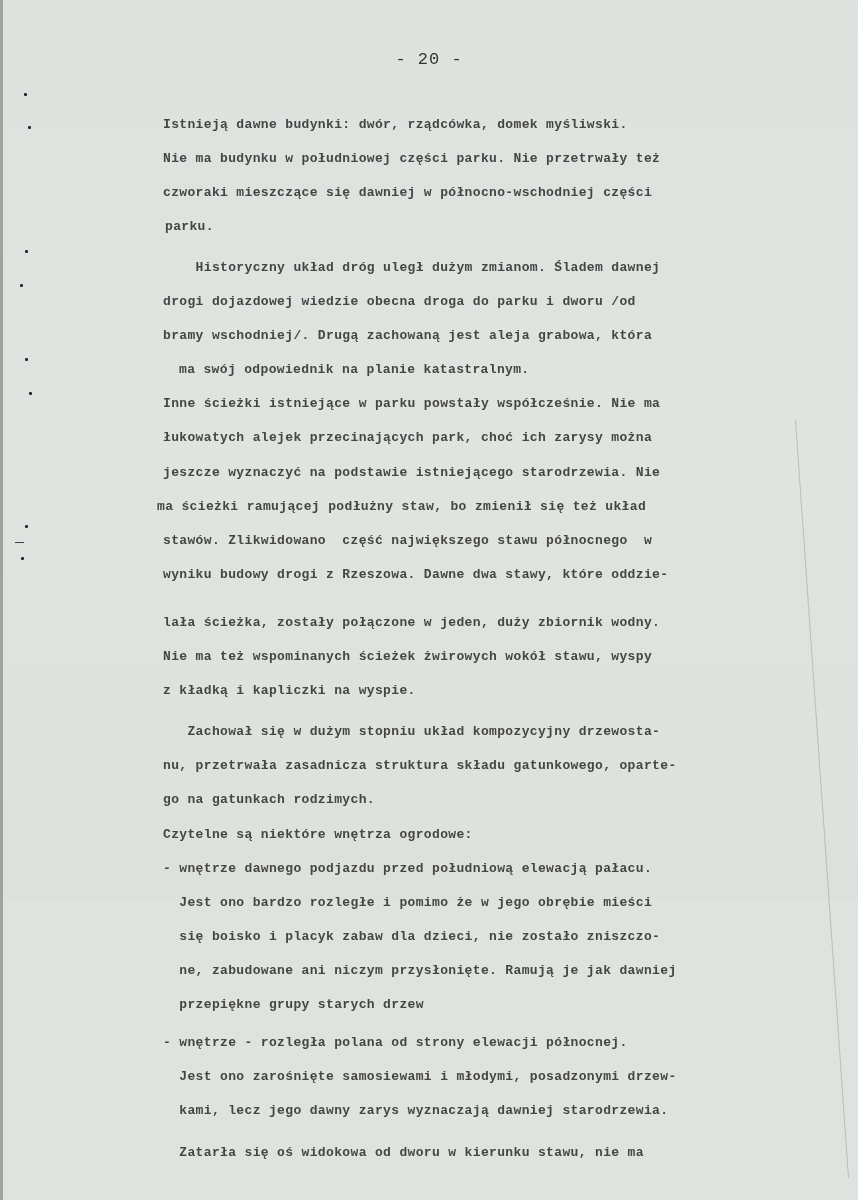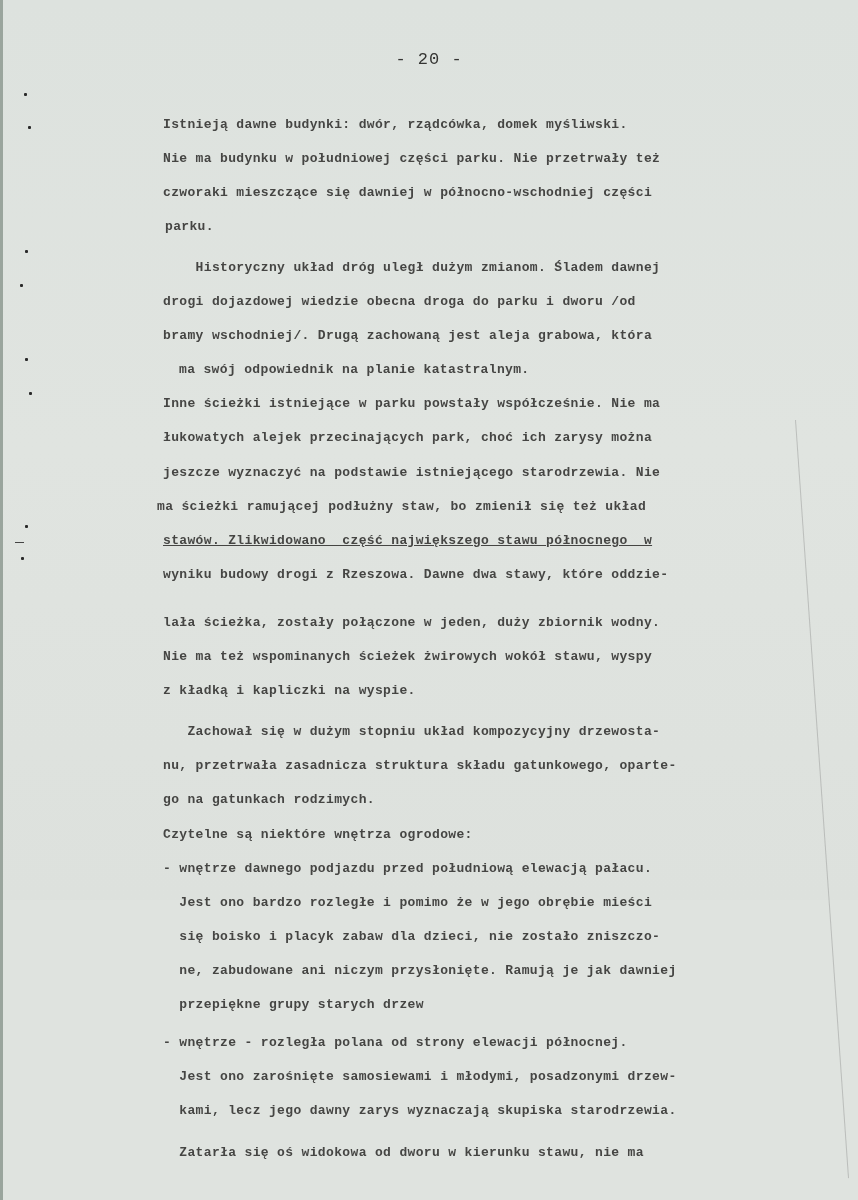--- a/index.html
+++ b/index.html
@@ -91,32 +91,32 @@
     <div class="line" style="left:163px;top:184px;">czworaki mieszczące się dawniej w północno-wschodniej części</div>
     <div class="line" style="left:165px;top:218px;">parku.</div>
     <div class="line" style="left:163px;top:259px;">    Historyczny układ dróg uległ dużym zmianom. Śladem dawnej</div>
     <div class="line" style="left:163px;top:293px;">drogi dojazdowej wiedzie obecna droga do parku i dworu /od</div>
     <div class="line" style="left:163px;top:327px;">bramy wschodniej/. Drugą zachowaną jest aleja grabowa, która</div>
     <div class="line" style="left:163px;top:361px;margin-left:16px;">ma swój odpowiednik na planie katastralnym.</div>
     <div class="line" style="left:163px;top:395px;">Inne ścieżki istniejące w parku powstały współcześnie. Nie ma</div>
     <div class="line" style="left:163px;top:429px;">łukowatych alejek przecinających park, choć ich zarysy można</div>
     <div class="line" style="left:163px;top:464px;">jeszcze wyznaczyć na podstawie istniejącego starodrzewia. Nie</div>
     <div class="line" style="left:157px;top:498px;">ma ścieżki ramującej podłużny staw, bo zmienił się też układ</div>
-    <div class="line" style="left:163px;top:532px;text-decoration:underline;">stawów. Zlikwidowano  część największego stawu północnego  w</div>
+    <div class="line" style="left:163px;top:532px;">stawów. Zlikwidowano  część największego stawu północnego  w</div>
     <div class="line" style="left:163px;top:566px;">wyniku budowy drogi z Rzeszowa. Dawne dwa stawy, które oddzie-</div>
     <div class="line" style="left:163px;top:614px;">lała ścieżka, zostały połączone w jeden, duży zbiornik wodny.</div>
     <div class="line" style="left:163px;top:648px;">Nie ma też wspominanych ścieżek żwirowych wokół stawu, wyspy</div>
     <div class="line" style="left:163px;top:682px;">z kładką i kapliczki na wyspie.</div>
     <div class="line" style="left:163px;top:723px;">   Zachował się w dużym stopniu układ kompozycyjny drzewosta-</div>
     <div class="line" style="left:163px;top:757px;">nu, przetrwała zasadnicza struktura składu gatunkowego, oparte-</div>
     <div class="line" style="left:163px;top:791px;">go na gatunkach rodzimych.</div>
     <div class="line" style="left:163px;top:826px;">Czytelne są niektóre wnętrza ogrodowe:</div>
     <div class="line" style="left:163px;top:860px;">- wnętrze dawnego podjazdu przed południową elewacją pałacu.</div>
     <div class="line" style="left:163px;top:894px;">  Jest ono bardzo rozległe i pomimo że w jego obrębie mieści</div>
     <div class="line" style="left:163px;top:928px;">  się boisko i placyk zabaw dla dzieci, nie zostało zniszczo-</div>
     <div class="line" style="left:163px;top:962px;">  ne, zabudowane ani niczym przysłonięte. Ramują je jak dawniej</div>
     <div class="line" style="left:163px;top:996px;">  przepiękne grupy starych drzew</div>
     <div class="line" style="left:163px;top:1034px;">- wnętrze - rozległa polana od strony elewacji północnej.</div>
     <div class="line" style="left:163px;top:1068px;font-family:Liberation Mono, monospace;">  Jest ono zarośnięte samosiewami i młodymi, posadzonymi drzew-</div>
-    <div class="line" style="left:163px;top:1102px;">  kami, lecz jego dawny zarys wyznaczają skupiska starodrzewia.</div>
+    <div class="line" style="left:163px;top:1102px;">  kami, lecz jego dawny zarys wyznaczają dawniej starodrzewia.</div>
     <div class="line" style="left:163px;top:1136px;margin-top:8px;">  Zatarła się oś widokowa od dworu w kierunku stawu, nie ma</div>
   </div>
 </div>
 
 </body></html>

